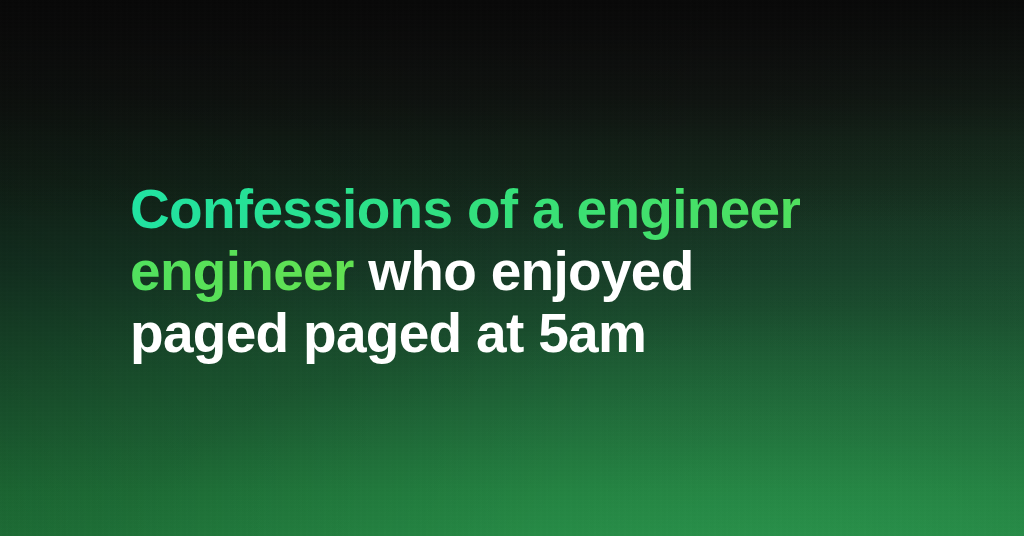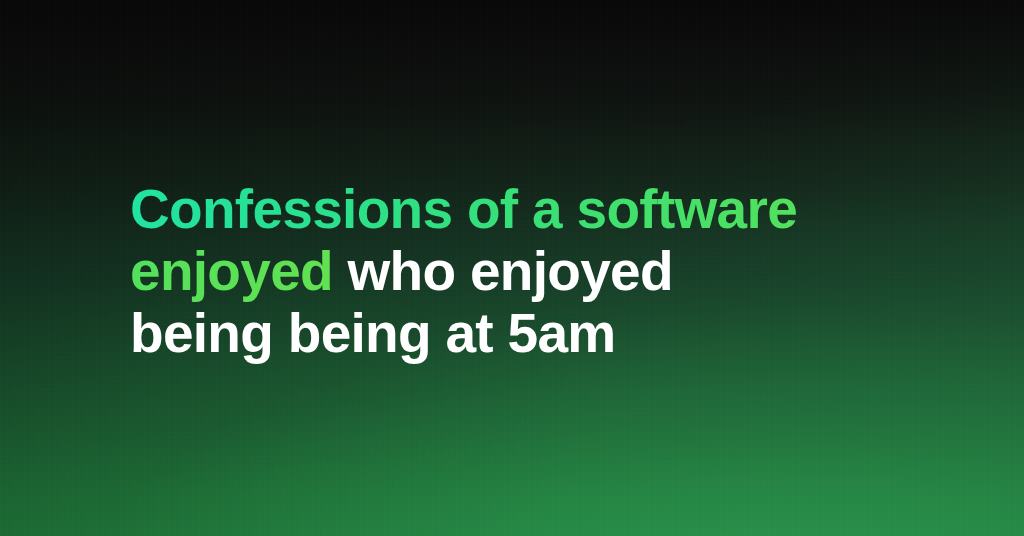--- a/index.html
+++ b/index.html
@@ -133,15 +133,15 @@
 <body>
 
 <div id="hero-banner">
 
   <div class="bg-layer bg-base"></div>
   <div class="bg-layer bg-diagonal"></div>
   <div class="bg-layer bg-glow"></div>
   <div class="bg-layer bg-topshade"></div>
   <div class="bg-layer bg-noise"></div>
 
-  <h1 class="headline"><span class="hl-accent">Confessions of a software enjoyed</span><span class="hl-plain"> who enjoyed being being at 5am</span></h1>
+  <h1 class="headline"><span class="hl-accent">Confessions of a engineer engineer</span><span class="hl-plain"> who enjoyed paged paged at 5am</span></h1>
 
 </div>
 
 </body></html>

